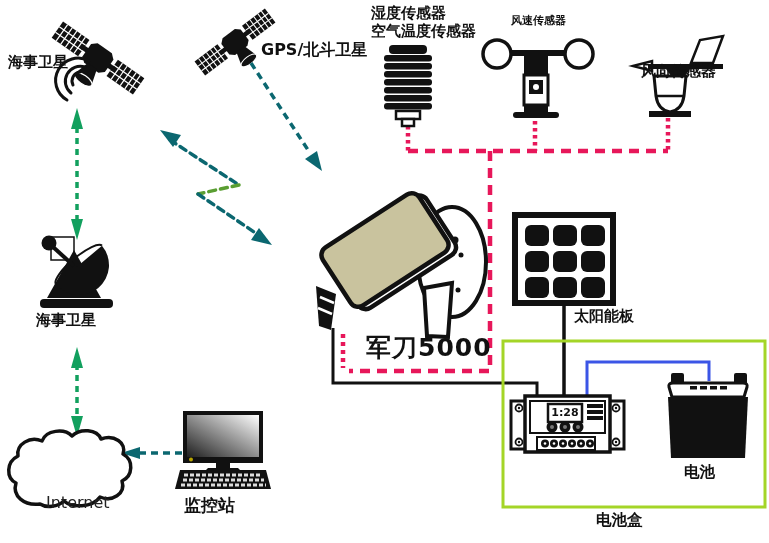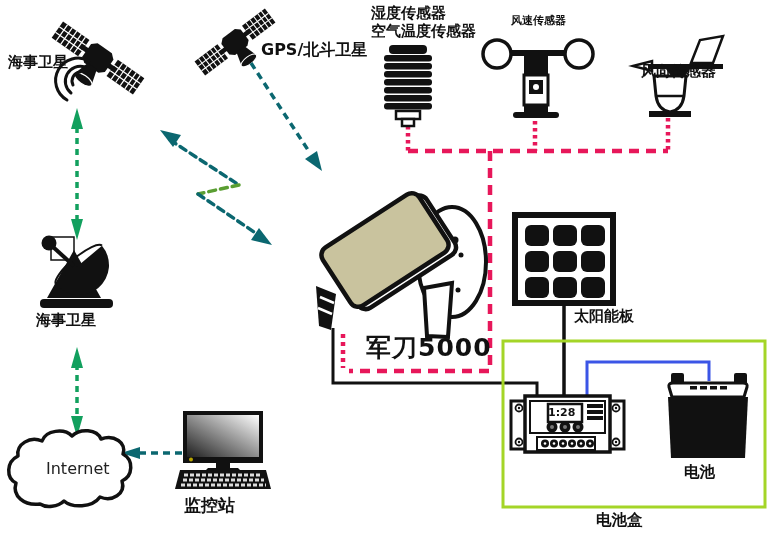--- a/index.html
+++ b/index.html
@@ -1,20 +1,20 @@
 <!DOCTYPE html>
 <html><head>
 <meta charset="utf-8">
 <style>
   html,body{margin:0;padding:0;background:#fff;}
   #canvas{position:relative;width:769px;height:543px;background:#ffffff;overflow:hidden;
           font-family:"DejaVu Sans","Liberation Sans",sans-serif;}
   #art{position:absolute;left:0;top:0;}
   .lbl{position:absolute;color:#111;font-weight:600;line-height:1.15;white-space:nowrap;}
-  .lbl-light{font-weight:400;color:#222;}
+  .lbl-light{font-weight:400;color:#222;margin-top:34px;}
   .lbl-pink{font-weight:400;}
   .lcd{position:absolute;text-align:center;font-weight:700;color:#111;}
 </style>
 </head>
 <body>
 
 <div id="canvas">
 
 <svg id="art" width="769" height="543" viewBox="0 0 769 543">
   <defs>
@@ -244,15 +244,15 @@
 <div class="lbl" style="left:371px;top:23px;font-size:15px;">空气温度传感器</div>
 <div class="lbl" style="left:511px;top:15px;font-size:11px;">风速传感器</div>
 <div class="lbl" style="left:641px;top:15px;font-size:15px;margin-top:48px;">风向传感器</div>
 <div class="lbl" style="left:366px;top:334px;font-size:25px;letter-spacing:1px;">军刀5000</div>
 <div class="lbl" style="left:574px;top:308px;font-size:15px;">太阳能板</div>
 <div class="lbl" style="left:36px;top:312px;font-size:15px;">海事卫星</div>
 <div class="lbl lbl-light" style="left:46px;top:460px;font-size:16px;">Internet</div>
 <div class="lbl" style="left:184px;top:497px;font-size:17px;font-family:Liberation Mono, monospace;">监控站</div>
 <div class="lbl" style="left:684px;top:464px;font-size:15.5px;">电池</div>
 <div class="lbl" style="left:596px;top:512px;font-size:15.5px;">电池盒</div>
-<div class="lcd" style="left:548px;top:406px;width:15px;font-size:11px;">1:28</div>
+<div class="lcd" style="left:548px;top:406px;width:34px;font-size:11px;">1:28</div>
 
 </div>
 
 </body></html>

